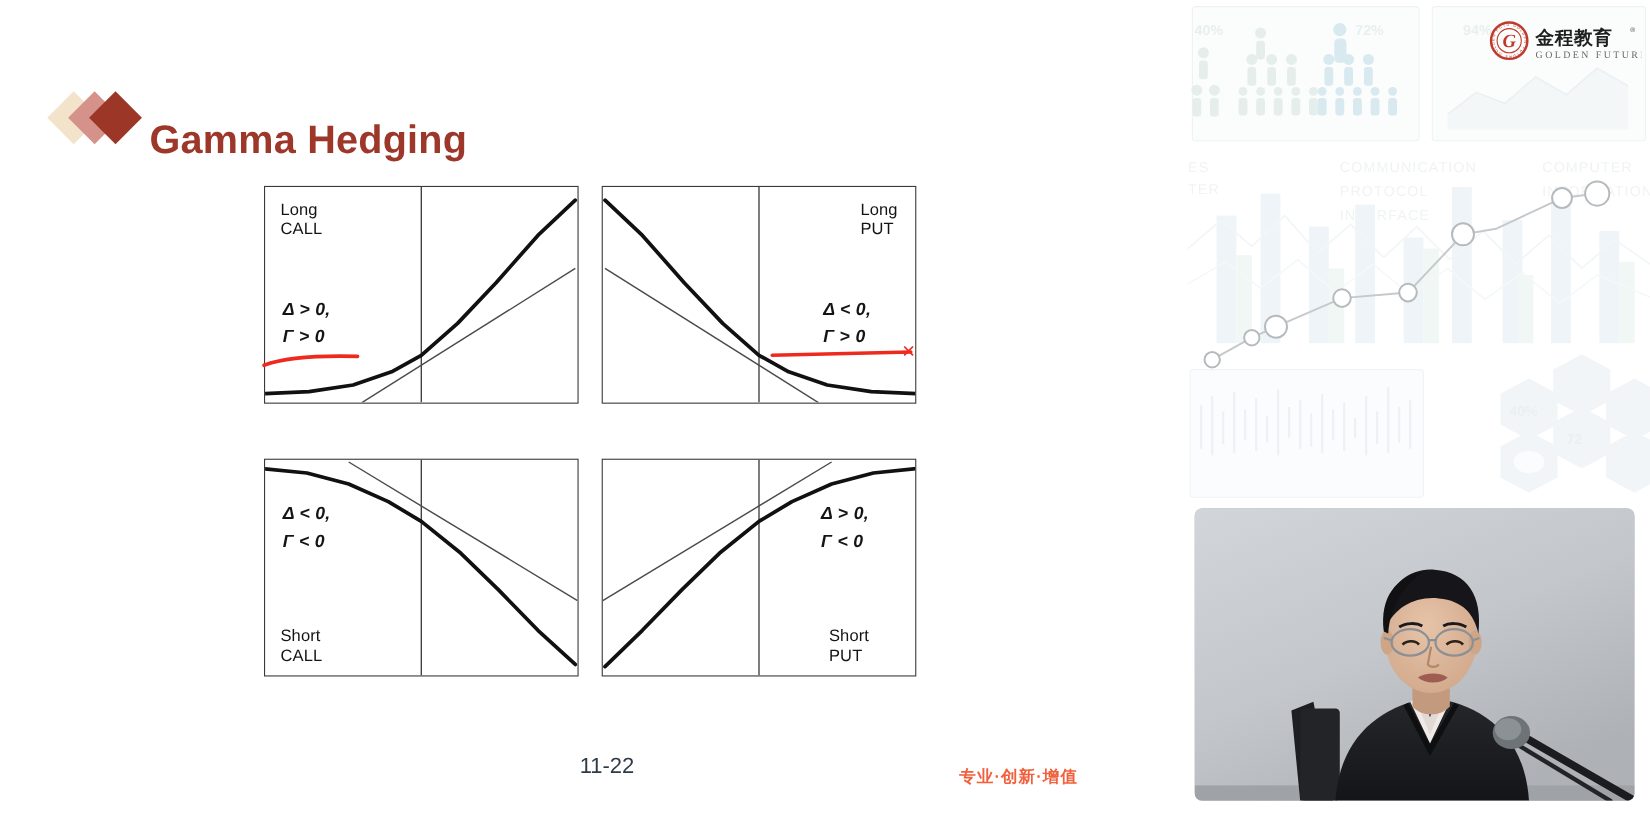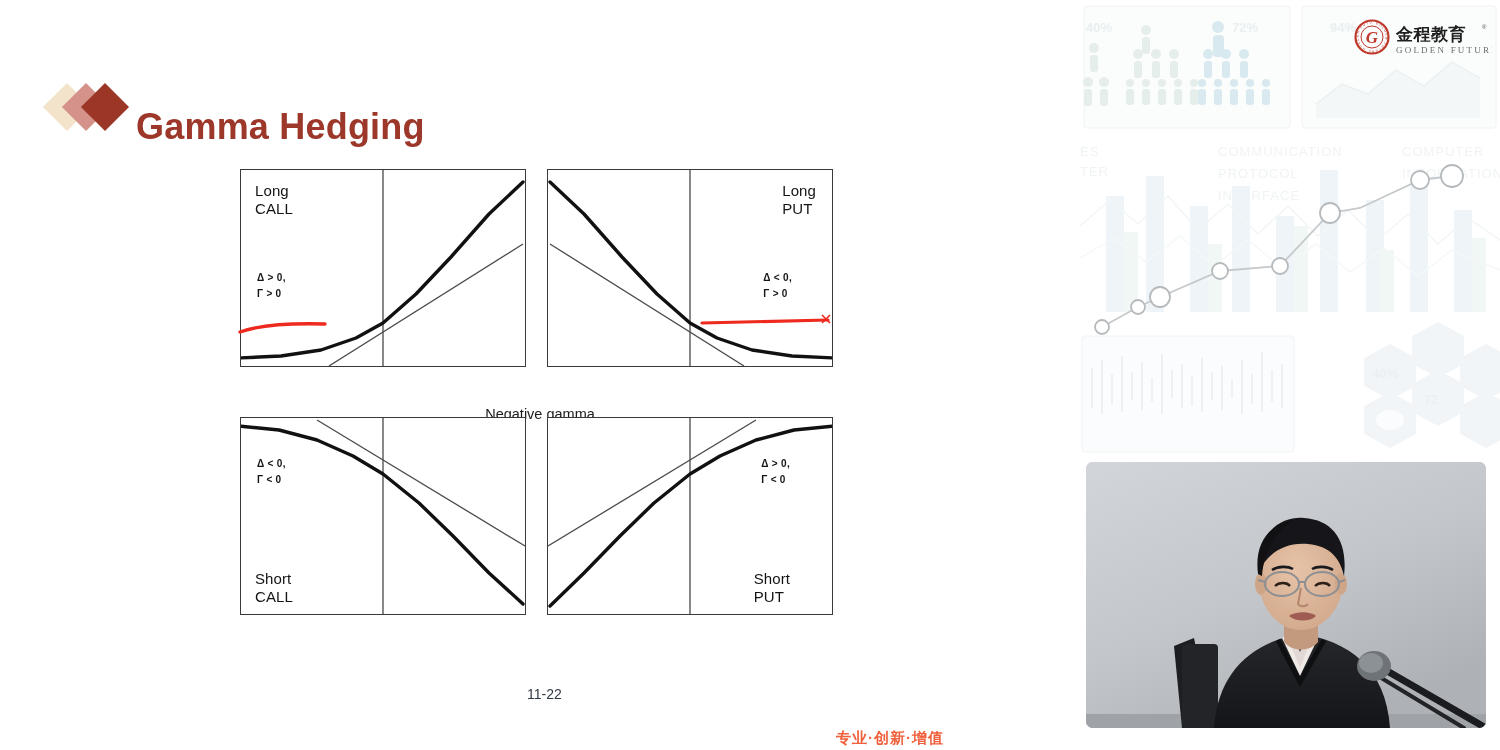--- a/index.html
+++ b/index.html
@@ -89,55 +89,55 @@
   .panel-label {
     position: absolute;
     font-size: 15px;
     line-height: 1.22;
     color: #141414;
     white-space: pre-line;
     letter-spacing: 0.1px;
   }
   .greek-label {
     position: absolute;
-    font-size: 10px;
+    font-size: 16px;
     font-weight: bold;
     line-height: 1.55;
     color: #141414;
     white-space: pre-line;
     letter-spacing: 0.3px;
+    font-style: italic;
   }
 
   .pos-tl { left: 14px; top: 12px; }
   .pos-tr { left: auto; right: 16px; top: 12px; text-align: left; }
   .pos-ml { left: 16px; top: 100px; }
   .pos-mr { right: 40px; top: 100px; }
   .pos-bl { left: 14px; top: 152px; }
   .pos-br { right: 42px; top: 152px; }
   .pos-gtl { left: 16px; top: 38px; }
   .pos-gtr { right: 42px; top: 38px; }
 
   
   .red-underline { position: absolute; overflow: visible; }
 
   
   #page-number {
     position: absolute;
     left: 527px; top: 686px;
-    font-size: 14px;
+    font-size: 20px;
     color: #2f3a46;
   }
   #slogan {
     position: absolute;
-    left: 836px; top: 697px;
+    left: 872px; top: 697px;
     font-size: 15px;
     font-weight: bold;
     letter-spacing: 1px;
     white-space: nowrap;
-    margin-top: 32px;
   }
 
   
   #right-panel {
     position: absolute;
     left: 1080px; top: 0;
     width: 420px; height: 750px;
     background: #0369a1;
     overflow: hidden;
   }
@@ -205,21 +205,20 @@
         <div class="greek-label pos-mr">Δ &lt; 0,
 Γ &gt; 0</div>
         <svg class="red-underline" style="left:150px; top:142px;" width="136" height="18" viewBox="0 0 136 18">
           <path d="M 4 11 L 130 8" fill="none" stroke="#ee2a1e" stroke-width="3.2" stroke-linecap="round"></path>
           <path d="M 124 3 L 132 11 M 132 3 L 124 11" fill="none" stroke="#ee2a1e" stroke-width="1.6"></path>
         </svg>
       </div>
     </div>
 
     <div class="gamma-row" id="row-negative">
-      <div class="row-caption">Negative gamma</div>
 
       <div class="panel panel-left">
         <svg width="284" height="196" viewBox="0 0 284 196">
           <line x1="142" y1="0" x2="142" y2="196" stroke="#3a3a3a" stroke-width="1.2"></line>
           <path d="M -2 8 L 38 12 L 76 22 L 112 38 L 142 56 L 178 85 L 212 118 L 248 155 L 282 186" fill="none" stroke="#111" stroke-width="3.4" stroke-linejoin="round" stroke-linecap="round"></path>
           <line x1="76" y1="2" x2="284" y2="128" stroke="#4a4a4a" stroke-width="1.3"></line>
         </svg>
         <div class="greek-label pos-gtl">Δ &lt; 0,
 Γ &lt; 0</div>
         <div class="panel-label pos-bl">Short

